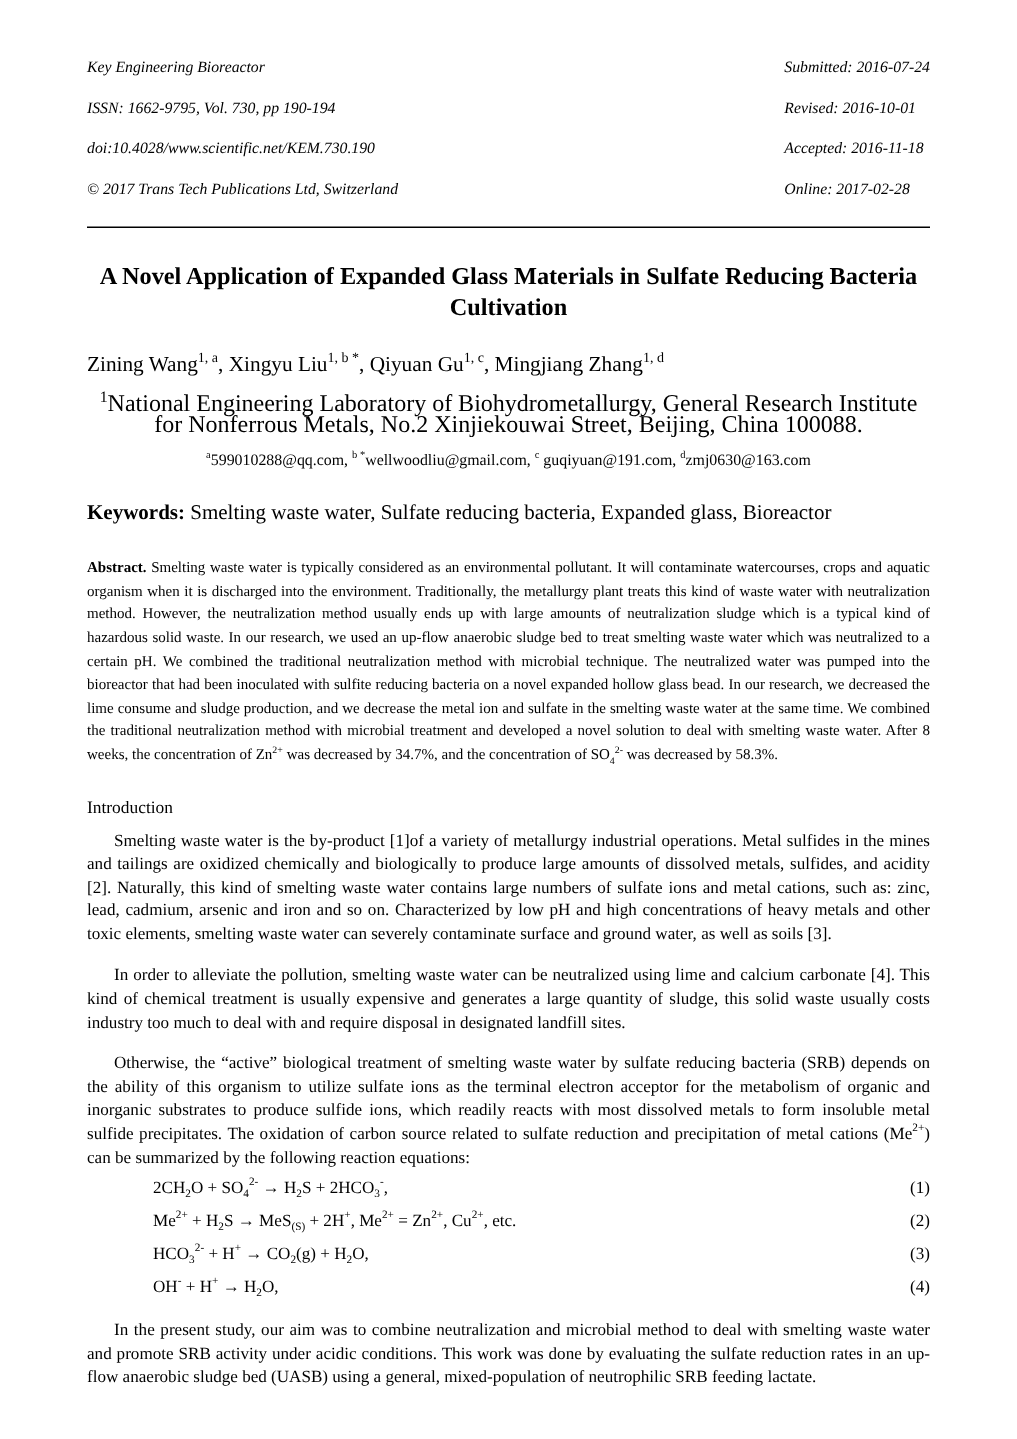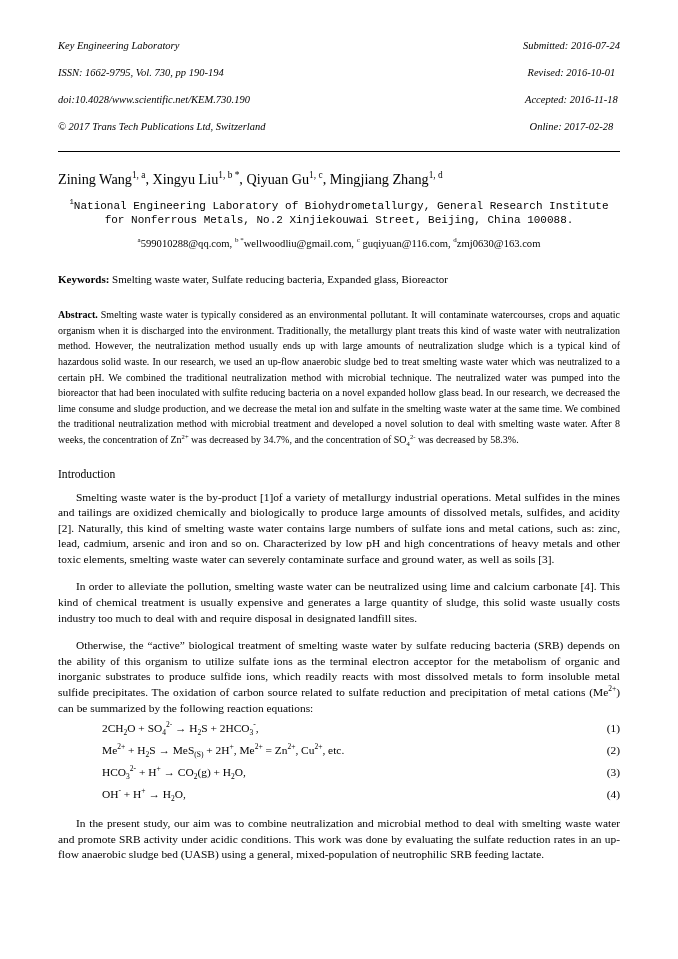--- a/index.html
+++ b/index.html
@@ -27,21 +27,21 @@
     display: flex;
     justify-content: space-between;
     font-style: italic;
     font-size: 10.5px;
     line-height: 13.4px;
   }
   .header .left, .header .right {
     white-space: pre-line;
   }
   .header .right {
-    text-align: center;
+    text-align: left;
   }
   .rule {
     border-bottom: 1px solid #000;
     margin-top: 4px;
     margin-bottom: 0;
   }
 
   
   .title {
     margin-top: 22px;
@@ -59,35 +59,34 @@
     line-height: 20px;
   }
   sup, .sup {
     font-size: 0.66em;
     vertical-align: super;
     line-height: 0;
   }
   .affil {
     margin-top: 10px;
     text-align: center;
-    font-size: 11px;
+    font-size: 16px;
     line-height: 14.5px;
-    font-family: Liberation Mono, monospace;
   }
   .emails {
     margin-top: 9px;
     text-align: center;
     font-size: 10.6px;
     line-height: 14.5px;
   }
 
   
   .keywords {
     margin-top: 21px;
-    font-size: 11px;
+    font-size: 14px;
     line-height: 14px;
   }
   .keywords b { font-weight: bold; }
 
   
   .abstract {
     margin-top: 21px;
     font-size: 10px;
     line-height: 15.6px;
     text-align: justify;
@@ -125,45 +124,46 @@
     line-height: 0;
   }
 </style>
 </head>
 <body>
 
 <div class="page">
 
   <div class="header">
     <div class="left">
-      <div>Key Engineering Laboratory</div>
+      <div>Key Engineering Bioreactor</div>
       <div>ISSN: 1662-9795, Vol. 730, pp 190-194</div>
       <div>doi:10.4028/www.scientific.net/KEM.730.190</div>
       <div>© 2017 Trans Tech Publications Ltd, Switzerland</div>
     </div>
     <div class="right">
       <div>Submitted: 2016-07-24</div>
       <div>Revised: 2016-10-01</div>
       <div>Accepted: 2016-11-18</div>
       <div>Online: 2017-02-28</div>
     </div>
   </div>
   <div class="rule"></div>
 
+  <div class="title">A Novel Application of Expanded Glass Materials in Sulfate Reducing Bacteria Cultivation</div>
 
   <div class="authors">
     <span>Zining Wang</span><span class="sup">1, a</span><span>, </span><span>Xingyu Liu</span><span class="sup">1, b *</span><span>, </span><span>Qiyuan Gu</span><span class="sup">1, c</span><span>, </span><span>Mingjiang Zhang</span><span class="sup">1, d</span>
   </div>
 
   <div class="affil">
     <span class="sup">1</span><span>National Engineering Laboratory of Biohydrometallurgy, General Research Institute for Nonferrous Metals, No.2 Xinjiekouwai Street, Beijing, China 100088.</span>
   </div>
 
   <div class="emails">
-    <span class="sup">a</span><span>599010288@qq.com, </span><span class="sup">b *</span><span>wellwoodliu@gmail.com, </span><span class="sup">c</span><span> guqiyuan@116.com, </span><span class="sup">d</span><span>zmj0630@163.com</span>
+    <span class="sup">a</span><span>599010288@qq.com, </span><span class="sup">b *</span><span>wellwoodliu@gmail.com, </span><span class="sup">c</span><span> guqiyuan@191.com, </span><span class="sup">d</span><span>zmj0630@163.com</span>
   </div>
 
   <div class="keywords">
     <b>Keywords:</b><span> Smelting waste water, Sulfate reducing bacteria, Expanded glass, Bioreactor</span>
   </div>
 
   <div class="abstract">
     <span class="lead">Abstract.</span><span> Smelting waste water is typically considered as an environmental pollutant. It will contaminate watercourses, crops and aquatic organism when it is discharged into the environment. Traditionally, the metallurgy plant treats this kind of waste water with neutralization method. However, the neutralization method usually ends up with large amounts of neutralization sludge which is a typical kind of hazardous solid waste. In our research, we used an up-flow anaerobic sludge bed to treat smelting waste water which was neutralized to a certain pH. We combined the traditional neutralization method with microbial technique. The neutralized water was pumped into the bioreactor that had been inoculated with sulfite reducing bacteria on a novel expanded hollow glass bead. In our research, we decreased the lime consume and sludge production, and we decrease the metal ion and sulfate in the smelting waste water at the same time. We combined the traditional neutralization method with microbial treatment and developed a novel solution to deal with smelting waste water. After 8 weeks, the concentration of Zn</span><span class="sup">2+</span><span> was decreased by 34.7%, and the concentration of SO</span><sub>4</sub><span class="sup">2-</span><span> was decreased by 58.3%.</span>
   </div>
 

